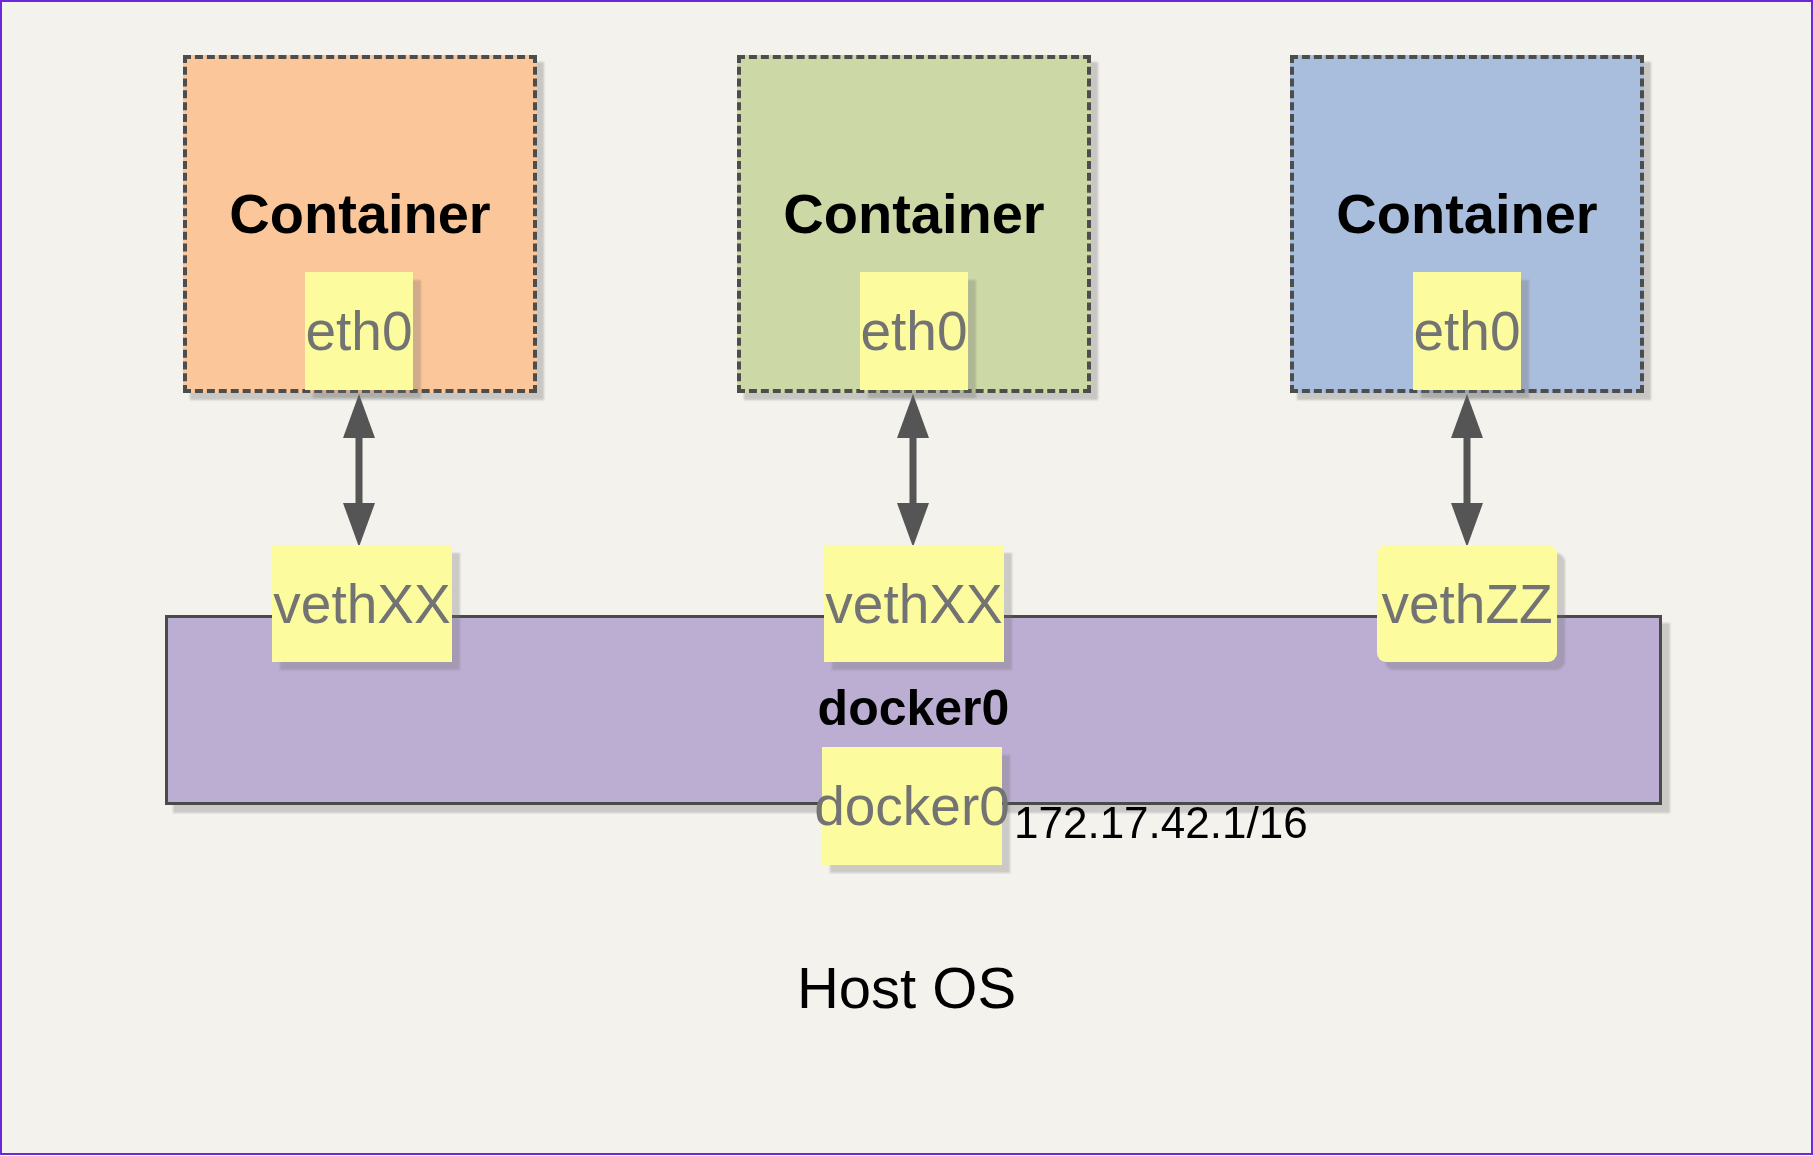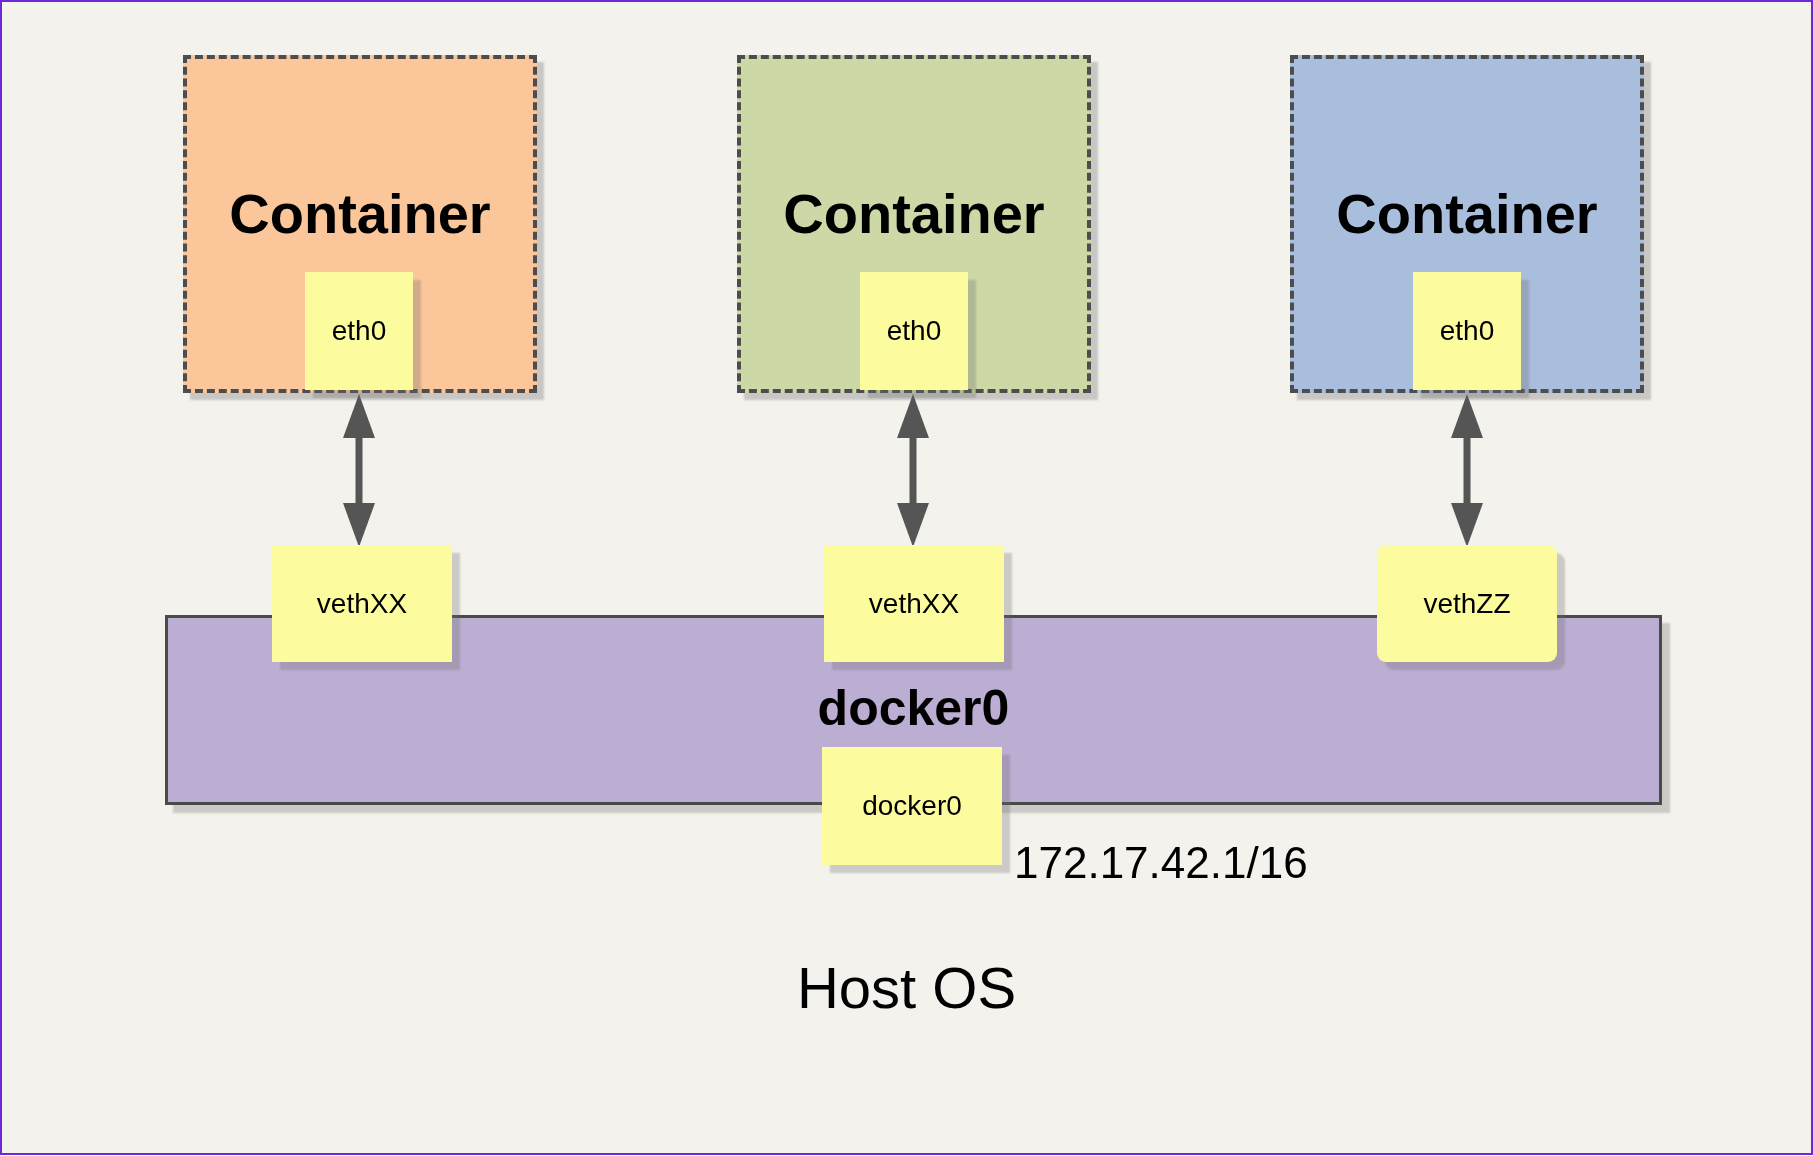--- a/index.html
+++ b/index.html
@@ -30,21 +30,21 @@
     text-align:center;
     font-size:56px;font-weight:bold;color:#000000;
     letter-spacing:0px;
   }
   
   .note{
     position:absolute;
     display:flex;align-items:center;justify-content:center;
     box-sizing:border-box;
     box-shadow:8px 8px 2px rgba(110,110,110,0.30);
-    font-size:28px;color:#000000;
+    font-size:55px;color:#737373;
   }
   .eth{width:108px;height:118px;top:270px;}
   .eth1{left:303px;}
   .eth2{left:858px;}
   .eth3{left:1411px;}
   .veth{width:180px;height:117px;top:543px;}
   .vx{left:270px;}
   .vy{left:822px;}
   .vz{left:1375px;}
   .docker0-note{left:820px;top:745px;width:180px;height:118px;}
@@ -63,21 +63,21 @@
     box-shadow:8px 8px 2px rgba(110,110,110,0.30);
   }
   .bridge-label{
     position:absolute;
     left:163px;width:1497px;top:677px;
     text-align:center;
     font-size:50px;font-weight:bold;color:#000000;
   }
   .ip-label{
     position:absolute;
-    left:1012px;top:836px;
+    left:1012px;top:796px;
     font-size:44px;color:#000000;
     white-space:nowrap;
   }
   .host-label{
     position:absolute;
     left:0;right:0;top:952px;
     text-align:center;
     font-size:58px;color:#000000;
   }
 </style>

